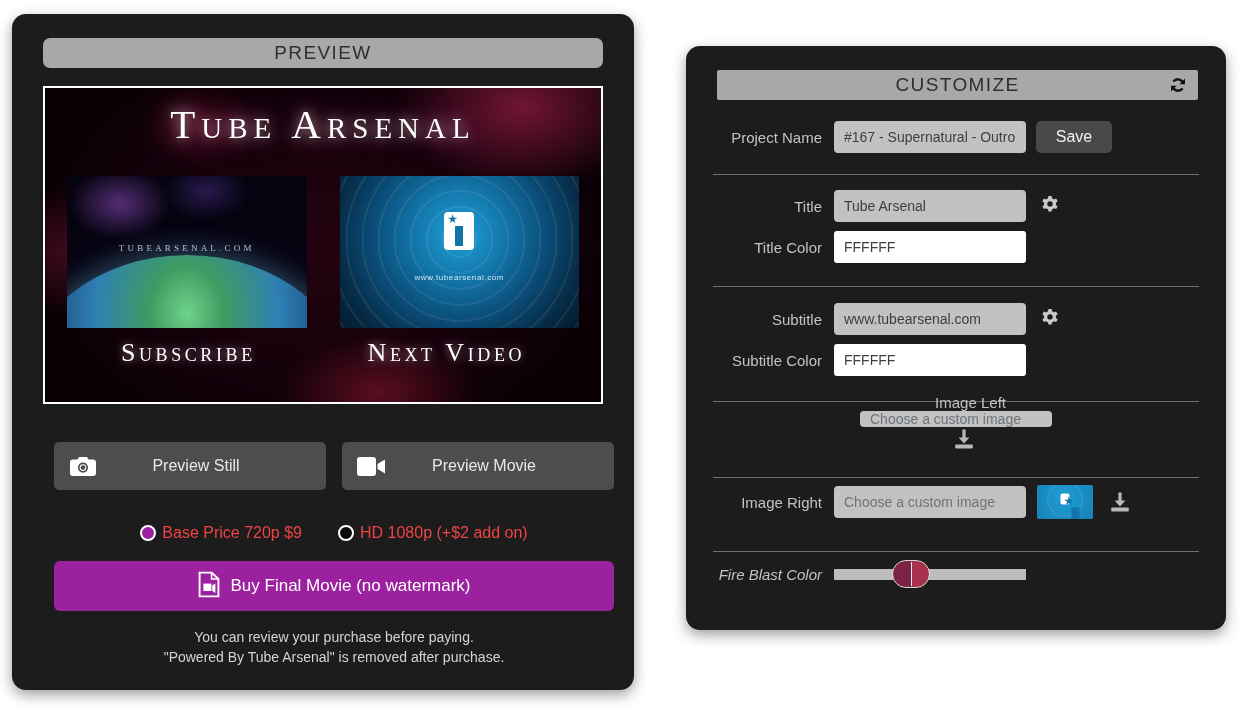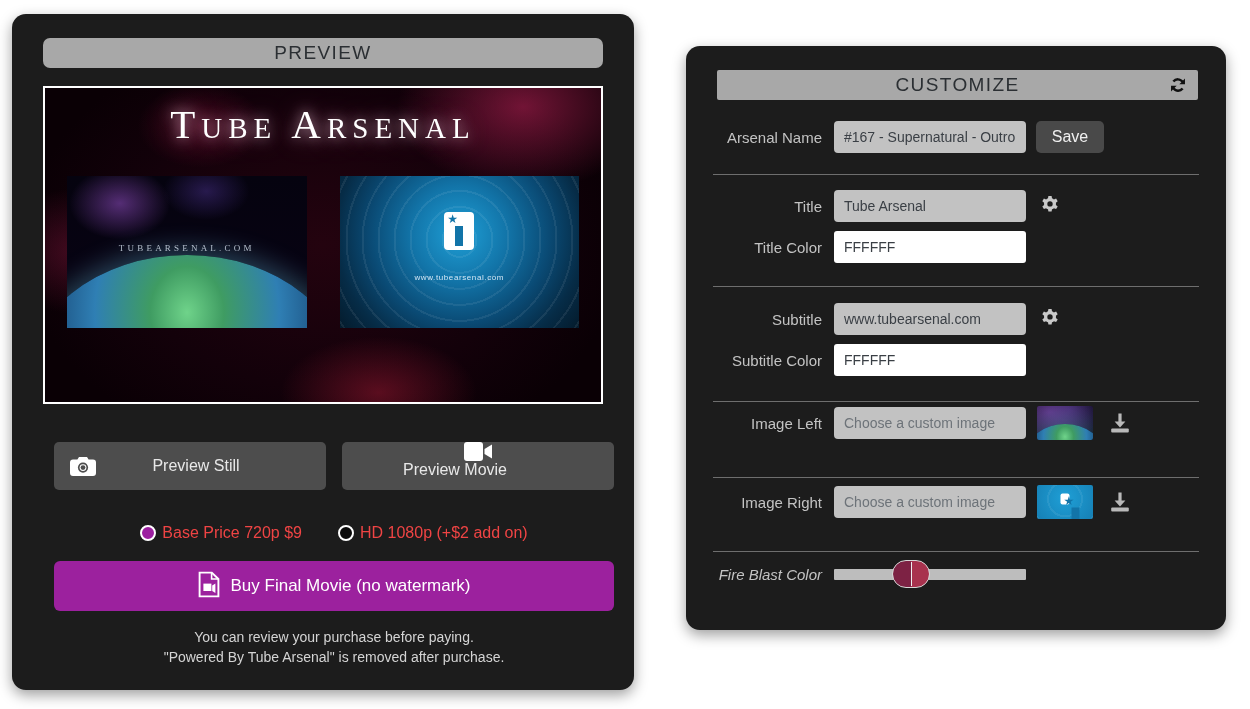--- a/index.html
+++ b/index.html
@@ -192,21 +192,21 @@
   }
   .pv-btn .ico { width: 58px; display: flex; justify-content: center; align-items: center; }
   .pv-btn .lbl {
     flex: 1;
     text-align: center;
     color: #e8e8e8;
     font-size: 16px;
     padding-right: 46px;
   }
   #btn-preview-still { left: 42px;  top: 428px; width: 272px; align-items: center; }
-  #btn-preview-movie { left: 330px; top: 428px; width: 272px; flex-direction: column; }
+  #btn-preview-movie { left: 330px; top: 428px; width: 272px; }
 
   
   #quality-row {
     position: absolute;
     left: 42px; top: 510px; width: 560px;
     display: flex; justify-content: center; align-items: center;
     gap: 36px;
   }
   .radio-opt { display: flex; align-items: center; gap: 6px; cursor: pointer; }
   .radio-dot {
@@ -265,21 +265,21 @@
     color: #3a3f45;
     font-size: 14px;
     font-family: "Liberation Sans", sans-serif;
     outline: none;
   }
   .cz-input.white { background: #ffffff; border-radius: 3px; }
   .cz-input::placeholder { color: #6d7379; }
 
   .save-btn {
     margin-left: 10px;
-    width: 68px; height: 32px;
+    width: 76px; height: 32px;
     background: #494949;
     border-radius: 5px;
     display: flex; align-items: center; justify-content: center;
     color: #f0f0f0; font-size: 16px;
     cursor: pointer;
   }
   .gear-btn {
     margin-left: 11px;
     width: 26px; height: 26px;
     display: flex; align-items: center; justify-content: center;
@@ -352,20 +352,24 @@
       <div class="art-thumbs">
         <div class="art-thumb thumb-earth">
           <div class="tlabel">TUBEARSENAL.COM</div>
         </div>
         <div class="art-thumb thumb-blue">
           <div class="logo-box"></div>
           <div class="tlabel">www.tubearsenal.com</div>
         </div>
       </div>
 
+      <div class="art-row2">
+        <span>Subscribe</span>
+        <span>Next Video</span>
+      </div>
 
     </div>
 
     <div class="pv-btn" id="btn-preview-still">
       <span class="ico">
         <svg width="26" height="21" viewBox="0 0 26 21" fill="#ffffff">
           <path d="M9 1h8l1.6 2.4H23A3 3 0 0 1 26 6.4V17a3 3 0 0 1-3 3H3a3 3 0 0 1-3-3V6.4a3 3 0 0 1 3-3h4.4L9 1Z"></path>
           <circle cx="13" cy="11.6" r="5.1" fill="#4d4d4d"></circle>
           <circle cx="13" cy="11.6" r="3.4" fill="#ffffff"></circle>
           <circle cx="13" cy="11.6" r="2.4" fill="#4d4d4d"></circle>
@@ -419,21 +423,21 @@
       <span class="title-text">CUSTOMIZE</span>
       <span class="refresh-btn">
         <svg width="22" height="22" viewBox="0 0 24 24" fill="#111111">
           <path d="M12 4.5c2.2 0 4.2 1 5.5 2.6l2.1-2.1v6.2h-6.2l2.3-2.3A5.3 5.3 0 0 0 12 7.1a5 5 0 0 0-4 2L5.9 7.3A7.8 7.8 0 0 1 12 4.5Z"></path>
           <path d="M12 19.5c-2.2 0-4.2-1-5.5-2.6l-2.1 2.1v-6.2h6.2l-2.3 2.3a5.3 5.3 0 0 0 3.7 1.8 5 5 0 0 0 4-2l2.1 1.8A7.8 7.8 0 0 1 12 19.5Z"></path>
         </svg>
       </span>
     </div>
 
     <div class="cz-row" style="top:74px;">
-      <span class="cz-label">Arsenal Name</span>
+      <span class="cz-label">Project Name</span>
       <input class="cz-input" type="text" value="#167 - Supernatural - Outro" style="">
       <span class="save-btn">Save</span>
     </div>
 
     <div class="cz-divider" style="top:128px;"></div>
 
     <div class="cz-row" style="top:143px;">
       <span class="cz-label">Title</span>
       <input class="cz-input" type="text" value="Tube Arsenal" style="">
       <span class="gear-btn">
@@ -462,21 +466,21 @@
       </span>
     </div>
 
     <div class="cz-row" style="top:297px;">
       <span class="cz-label">Subtitle Color</span>
       <input class="cz-input white" type="text" value="FFFFFF" style="">
     </div>
 
     <div class="cz-divider" style="top:355px;"></div>
 
-    <div class="cz-row" style="top:360px;">
+    <div class="cz-row" style="top:348px;flex-direction:column;">
       <span class="cz-label">Image Left</span>
       <input class="cz-input" type="text" placeholder="Choose a custom image" style="">
       <span class="thumb-mini thumb-earth"></span>
       <span class="dl-btn">
         <svg width="24" height="24" viewBox="0 0 24 24" fill="#b9b9b9">
           <path d="M10.4 2.4h3.2v8.2h3.8L12 16.4 6.6 10.6h3.8Z"></path>
           <rect x="3.2" y="17.4" width="17.6" height="4.2" rx="1"></rect>
         </svg>
       </span>
     </div>

